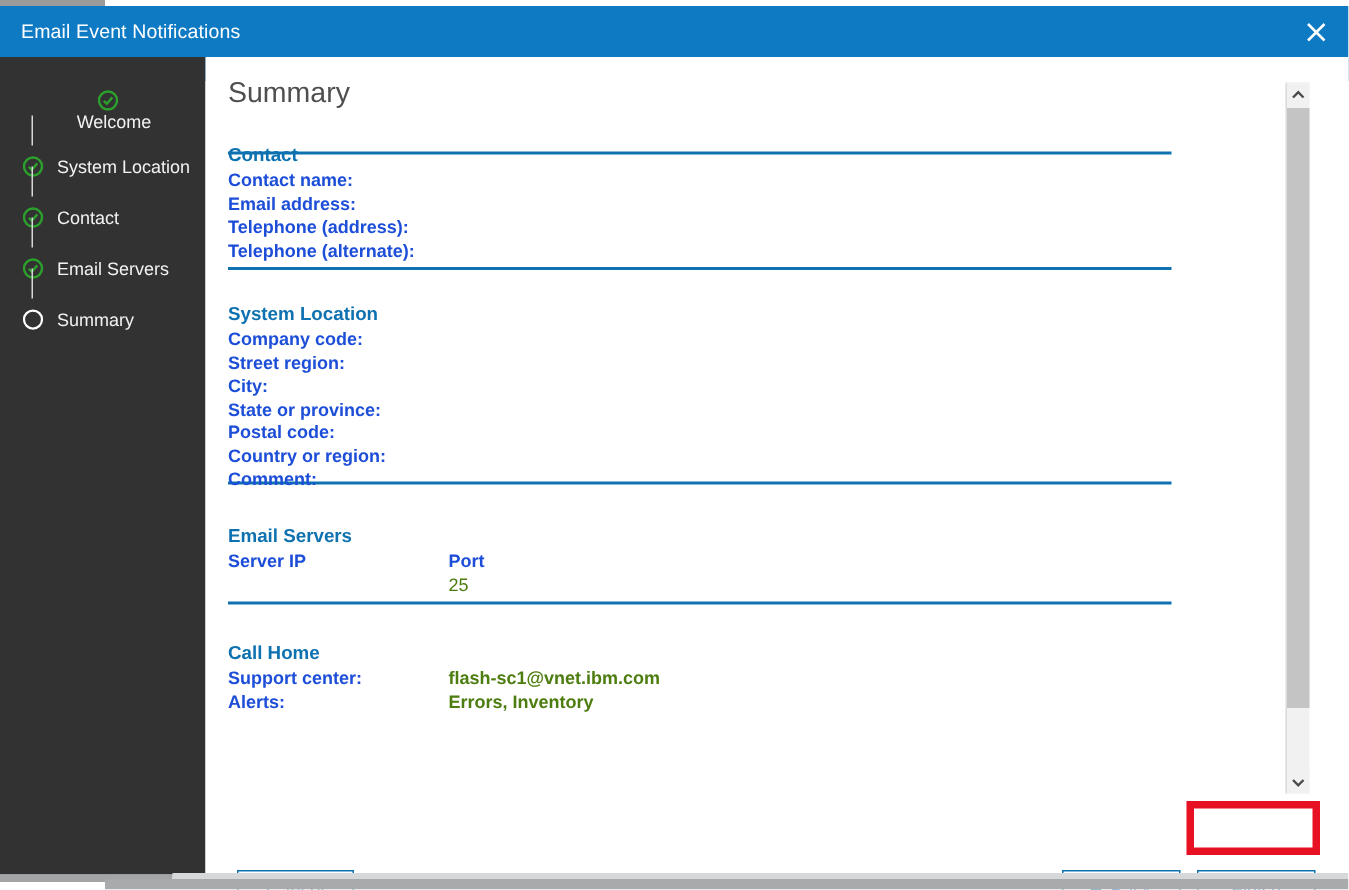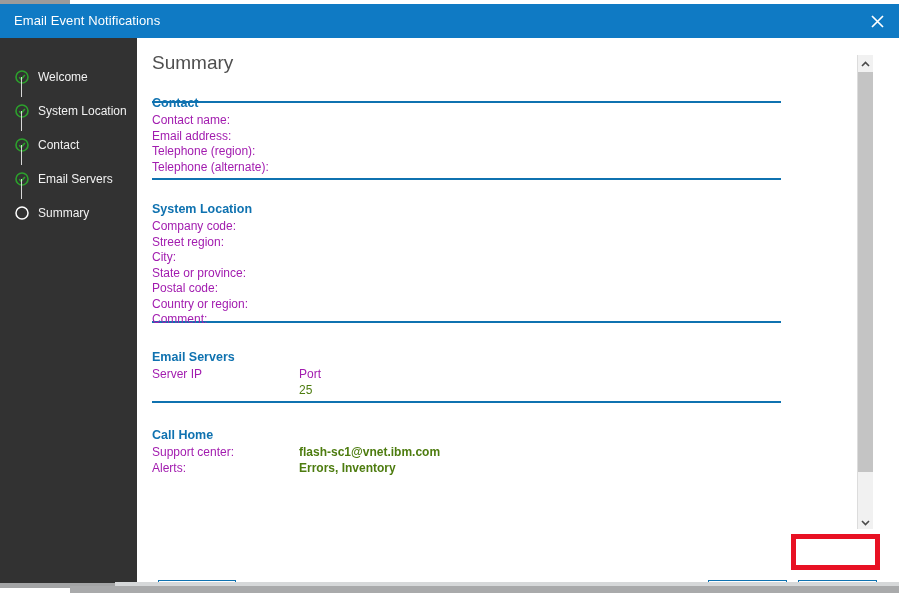--- a/index.html
+++ b/index.html
@@ -151,22 +151,22 @@
     color: #0f72b0;
     margin: 0 0 2px 0;
     line-height: 16px;
   }
   .row {
     display: flex;
     line-height: 15.5px;
   }
   .k {
     font-size: 12px;
-    font-weight: normal;
-    color: #a21caf;
+    font-weight: bold;
+    color: #1d4ed8;
     white-space: nowrap;
   }
   .v {
     font-size: 12px;
     font-weight: bold;
     color: #4d7c0f;
     white-space: nowrap;
   }
   .v.normal { font-weight: normal; }
   .col-k { width: 147px; flex: 0 0 147px; }
@@ -251,21 +251,21 @@
       <span>
         <svg width="13" height="13" viewBox="0 0 13 13">
           <path d="M1 1 L12 12 M12 1 L1 12" stroke="#ffffff" stroke-width="1.7" fill="none"></path>
         </svg>
       </span>
     </div>
   </div>
 
   <div class="sidebar">
     <div class="steps" id="steps-host">
-        <div class="step" style="position: absolute; top: 22px; left: 0px; width: 137px;">
+        <div class="step" style="position: absolute; top: 22px; left: 0px; width: 137px; flex-direction: column;">
           <span class="icon">
             <svg width="14" height="14" viewBox="0 0 14 14">
               <circle cx="7" cy="7" r="6" fill="none" stroke="#2ca02c" stroke-width="1.6"></circle>
               <path d="M4.2 7.2 L6.2 9.2 L9.9 4.9" fill="none" stroke="#2ca02c" stroke-width="1.6"></path>
             </svg>
           </span>
           <span class="label">Welcome</span>
         </div>
         <div class="connector" style="top: 39px;"></div>
         <div class="step" style="position: absolute; top: 56px; left: 0px; width: 137px;">
@@ -323,21 +323,21 @@
             <div class="sec-title">Contact</div>
             <div class="row">
               <span class="k col-k">Contact name:</span>
               <span class="v"></span>
             </div>
             <div class="row">
               <span class="k col-k">Email address:</span>
               <span class="v"></span>
             </div>
             <div class="row">
-              <span class="k col-k">Telephone (region):</span>
+              <span class="k col-k">Telephone (address):</span>
               <span class="v"></span>
             </div>
             <div class="row">
               <span class="k col-k">Telephone (alternate):</span>
               <span class="v"></span>
             </div>
           </div>
           <div class="section" style="top: 163px;">
             <div class="sec-title">System Location</div>
             <div class="row">

